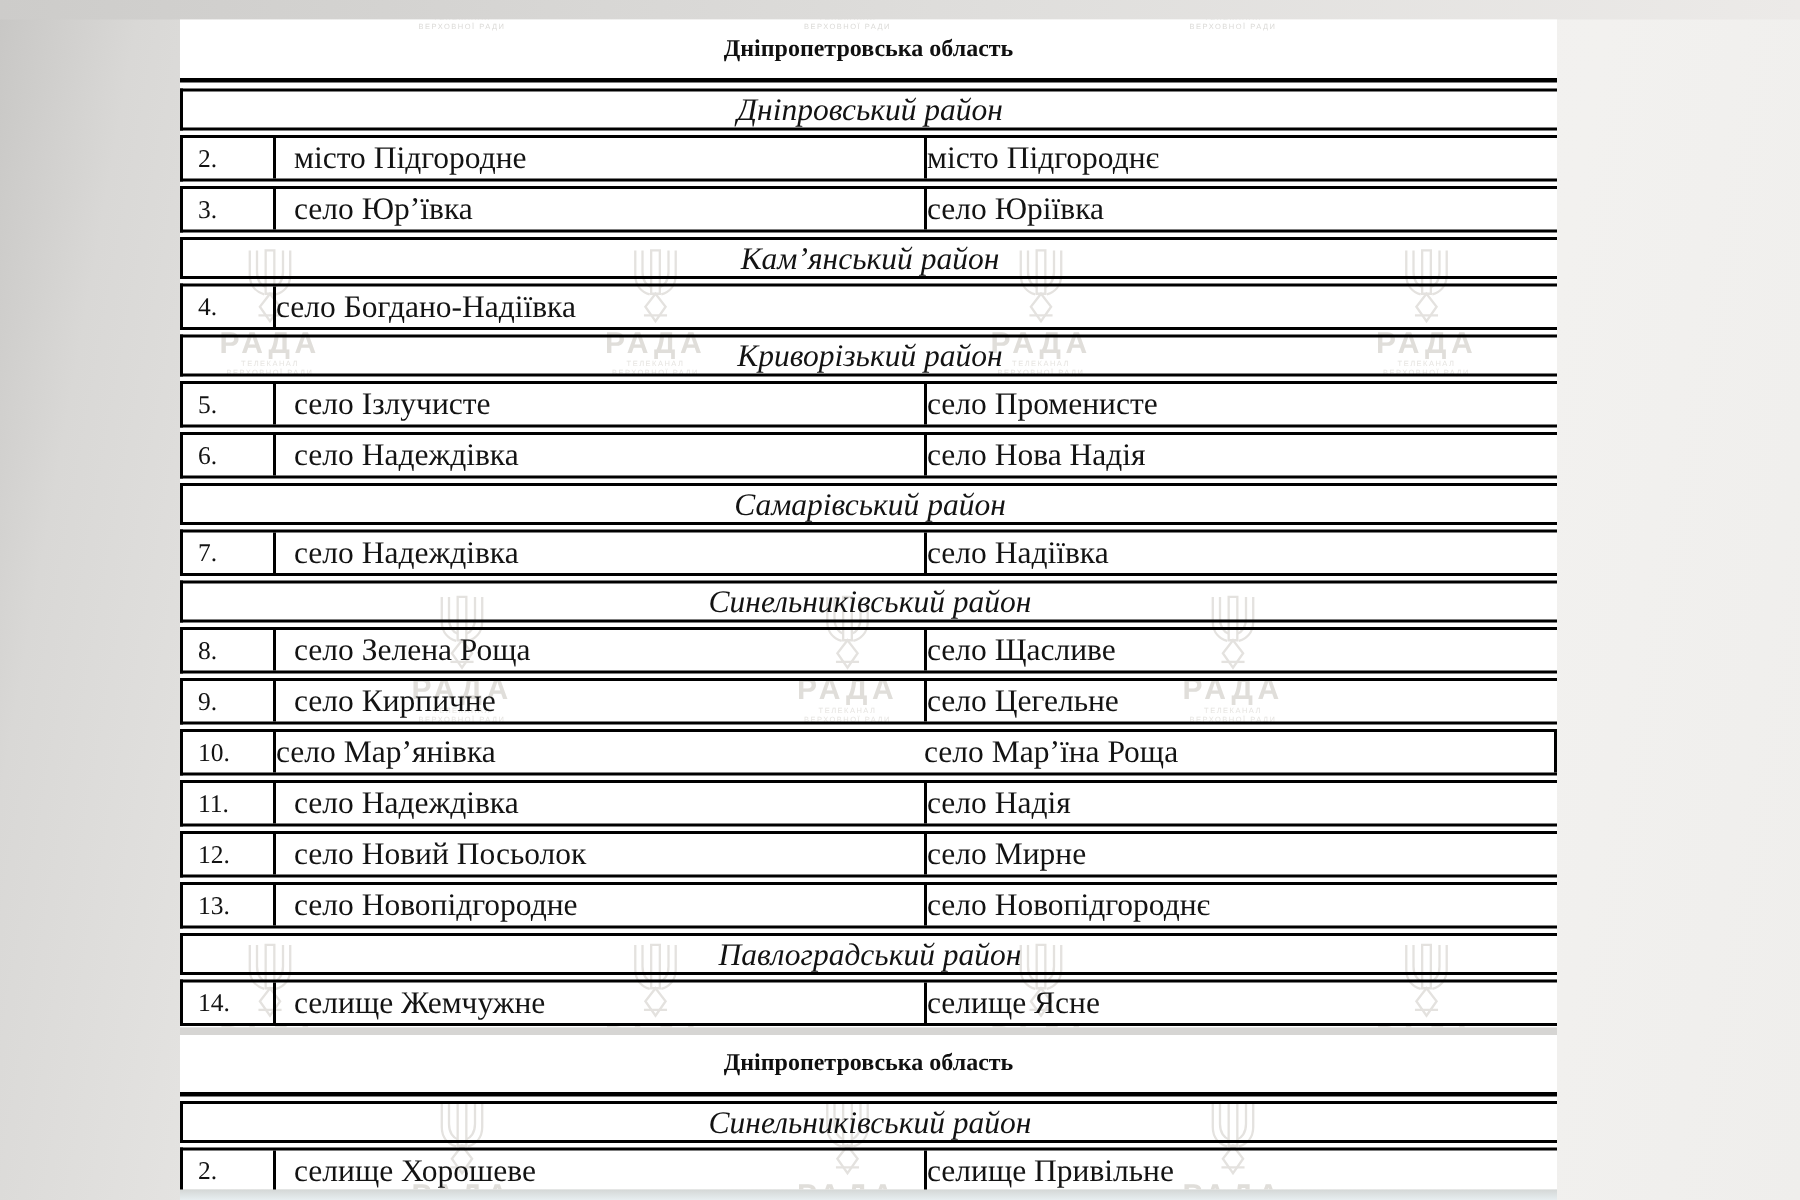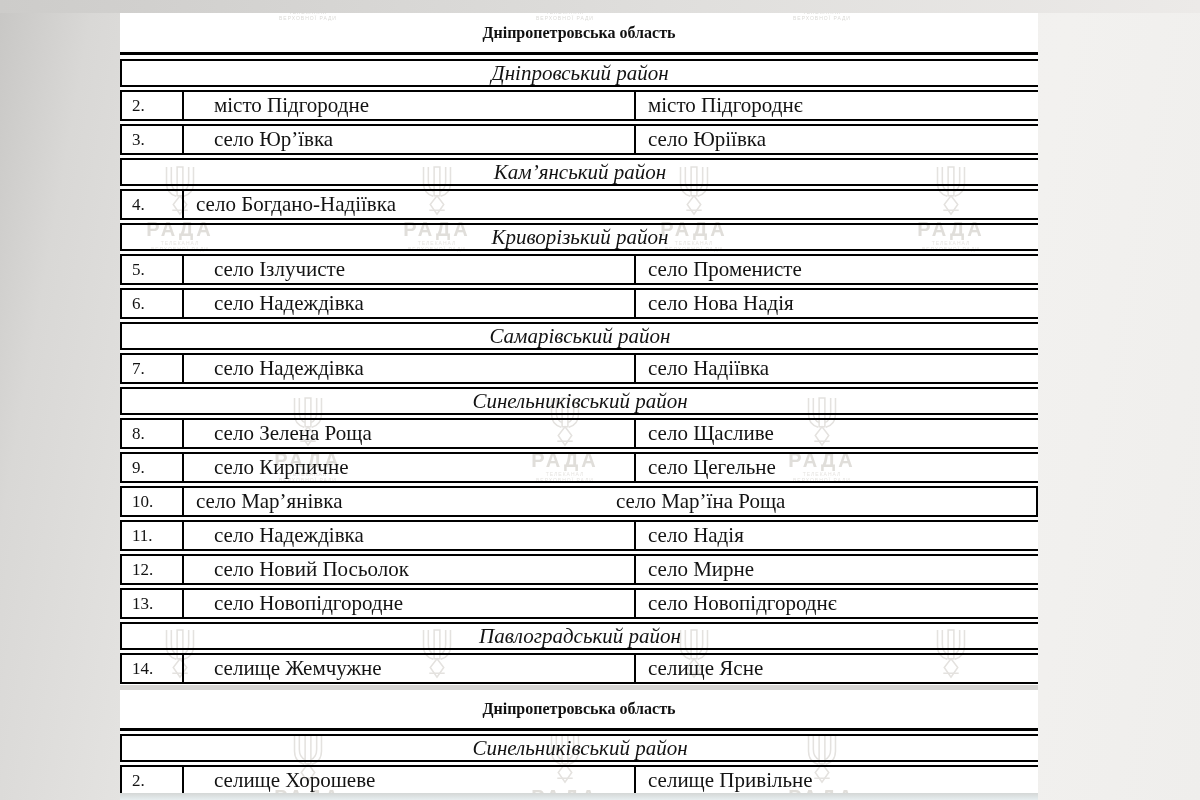--- a/index.html
+++ b/index.html
@@ -17,22 +17,22 @@
   .tbl-content{position:relative;z-index:2;}
   
   .tbl-title{height:39px;display:flex;align-items:center;justify-content:center;
          font-weight:bold;font-size:16px;color:#101010;border-bottom:3px solid #000;margin-bottom:4px;}
   #doc2 .tbl-title{height:38px;margin-bottom:3px;}
   .district{height:24px;line-height:24px;border:2px solid #000;border-right:none;
          text-align:center;font-style:italic;font-size:21px;color:#131313;margin-bottom:3px;}
   .row{display:flex;border:2px solid #000;border-right:none;margin-bottom:3px;height:27px;background:transparent;}
   .cell{line-height:27px;font-size:21px;color:#131313;box-sizing:content-box;white-space:nowrap;overflow:hidden;}
   .cell.num{width:50px;padding-left:10px;border-right:2px solid #000;font-size:17px;}
-  .cell.old{width:420px;padding-left:30px;border-right:2px solid #000;}
-  .cell.new{flex:1;padding-left:12px;}
+  .cell.old{width:420px;padding-left:12px;border-right:2px solid #000;}
+  .cell.new{flex:1;padding-left:0;}
   
   .wm-layer{position:absolute;left:0;top:0;width:100%;height:100%;z-index:1;pointer-events:none;}
   .wm{position:absolute;width:120px;text-align:center;color:#e2e0dd;}
   .wm svg{display:block;margin:0 auto;}
   .wm .wm-text{font-family:"Liberation Sans",sans-serif;font-weight:bold;font-size:20px;
          letter-spacing:3px;color:#e0deda;line-height:22px;margin-top:1px;}
   .wm .wm-sub{font-family:"Liberation Sans",sans-serif;font-size:5px;line-height:6px;
          letter-spacing:1px;color:#e6e4e1;}
   .wm-mini{position:absolute;width:120px;text-align:center;}
   .wm-mini .wm-sub{font-family:"Liberation Sans",sans-serif;font-size:5px;line-height:6px;

